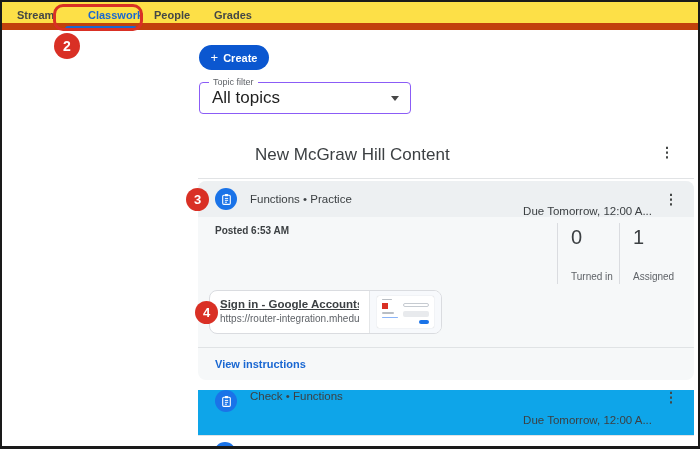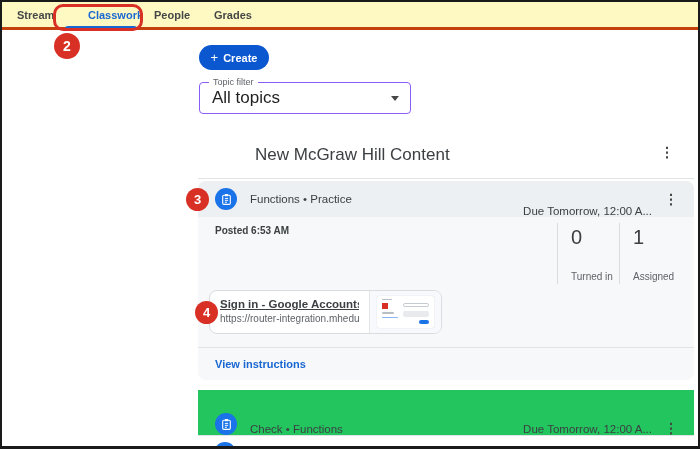--- a/index.html
+++ b/index.html
@@ -2,22 +2,22 @@
 <html><head>
 <meta charset="utf-8">
 <style>
   * { margin:0; padding:0; box-sizing:border-box; }
   body { background:#fff; font-family:"Liberation Sans", sans-serif; }
   .frame {
     position:relative; width:700px; height:449px; background:#fff;
     border:2px solid #1a1a1a; border-bottom-width:3px; overflow:hidden;
   }
   
-  .nav { position:absolute; top:0; left:0; right:0; height:28px; background:#fef9c3;
-         border-bottom:3px solid #c2410c; z-index:3; }
+  .nav { position:absolute; top:0; left:0; right:0; height:28px; background:#fde047;
+         border-bottom:7px solid #c2410c; z-index:3; }
   .tab { position:absolute; top:0; height:26px; line-height:26px; font-size:11px;
          font-weight:700; color:#444746; cursor:pointer; }
   .tab-0 { left:15px; }
   .tab-1 { left:86px; color:#1967D2; }
   .tab-2 { left:152px; }
   .tab-3 { left:212px; }
   .tab-underline { position:absolute; left:63px; top:24px; width:72px; height:4px;
                    background:#1967D2; border-radius:3px 3px 0 0; }
   .annotation-rect { position:absolute; left:51px; top:2px; width:90px; height:27px;
                      border:3px solid #D93025; border-radius:10px; z-index:4; }
@@ -96,22 +96,22 @@
   .thumb-btn { position:absolute; right:5px; bottom:4px; width:10px; height:4px;
                background:#1A73E8; border-radius:2px; }
 
   
   .panel-footer { position:absolute; left:0; right:0; bottom:0; height:33px;
                   border-top:1px solid #E0E3E5; display:flex; align-items:center;
                   padding-left:17px; border-radius:0 0 8px 8px; }
   .view-instructions { font-size:11px; font-weight:700; color:#1967D2; cursor:pointer; }
 
   
-  .row-2 { position:absolute; left:196px; top:388px; width:496px; height:45px; background:#22c55e;
-           display:flex; align-items:flex-end; padding:0 16px 0 17px; cursor:pointer; }
+  .row-2 { position:absolute; left:196px; top:388px; width:496px; height:45px; background:#0ea5e9;
+           display:flex; align-items:flex-start; padding:0 16px 0 17px; cursor:pointer; }
 
   
   .partial-icon { position:absolute; left:212px; top:440px; }
 </style>
 </head>
 <body>
 
 <div class="frame">
 
   <div class="nav">

